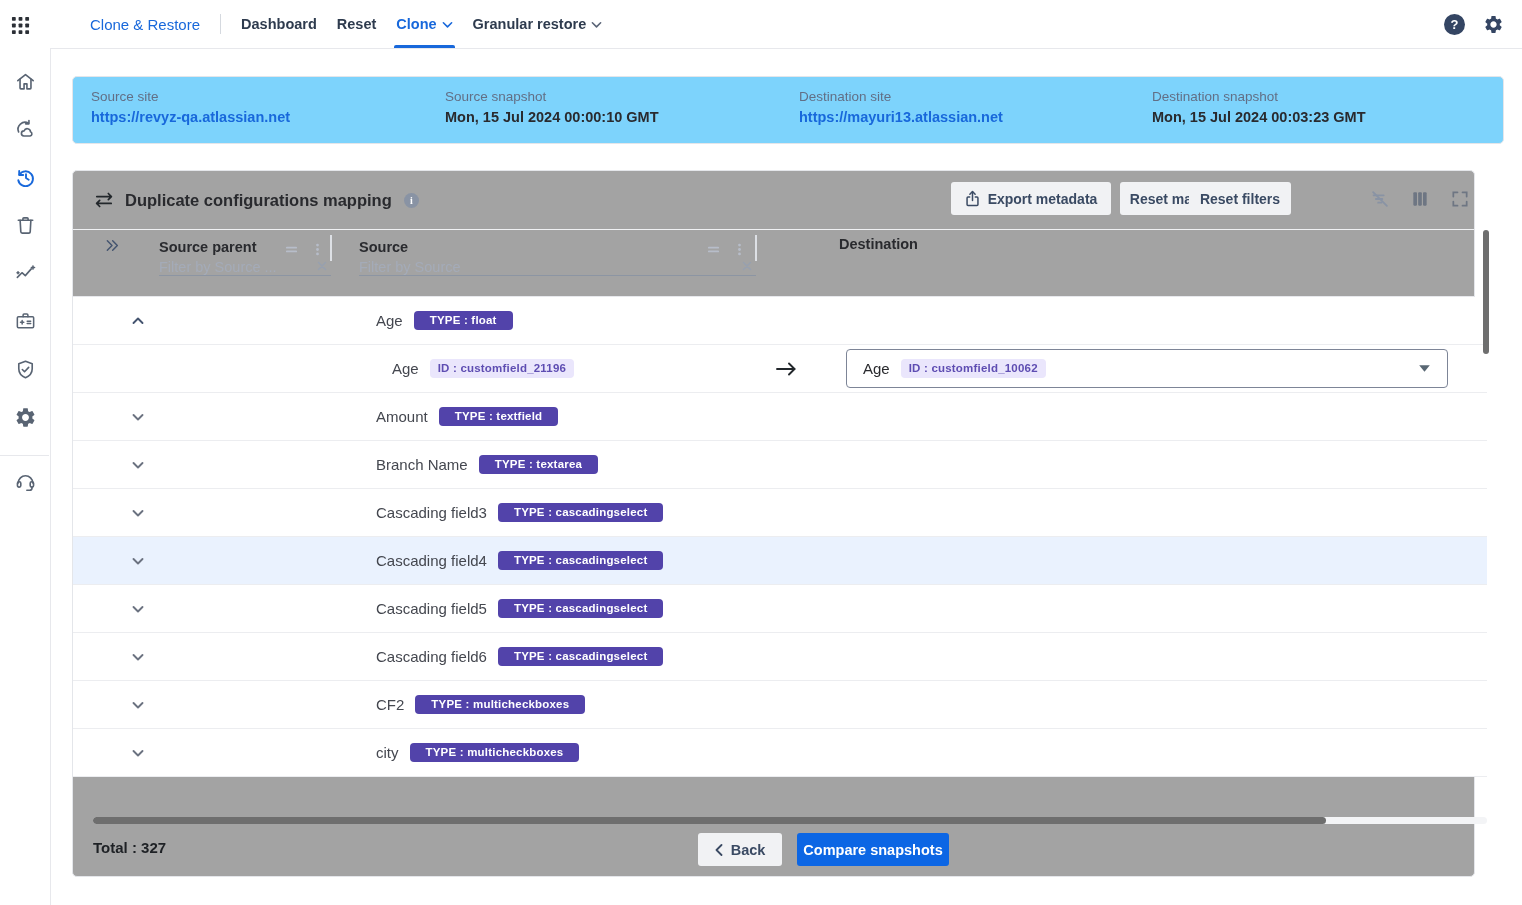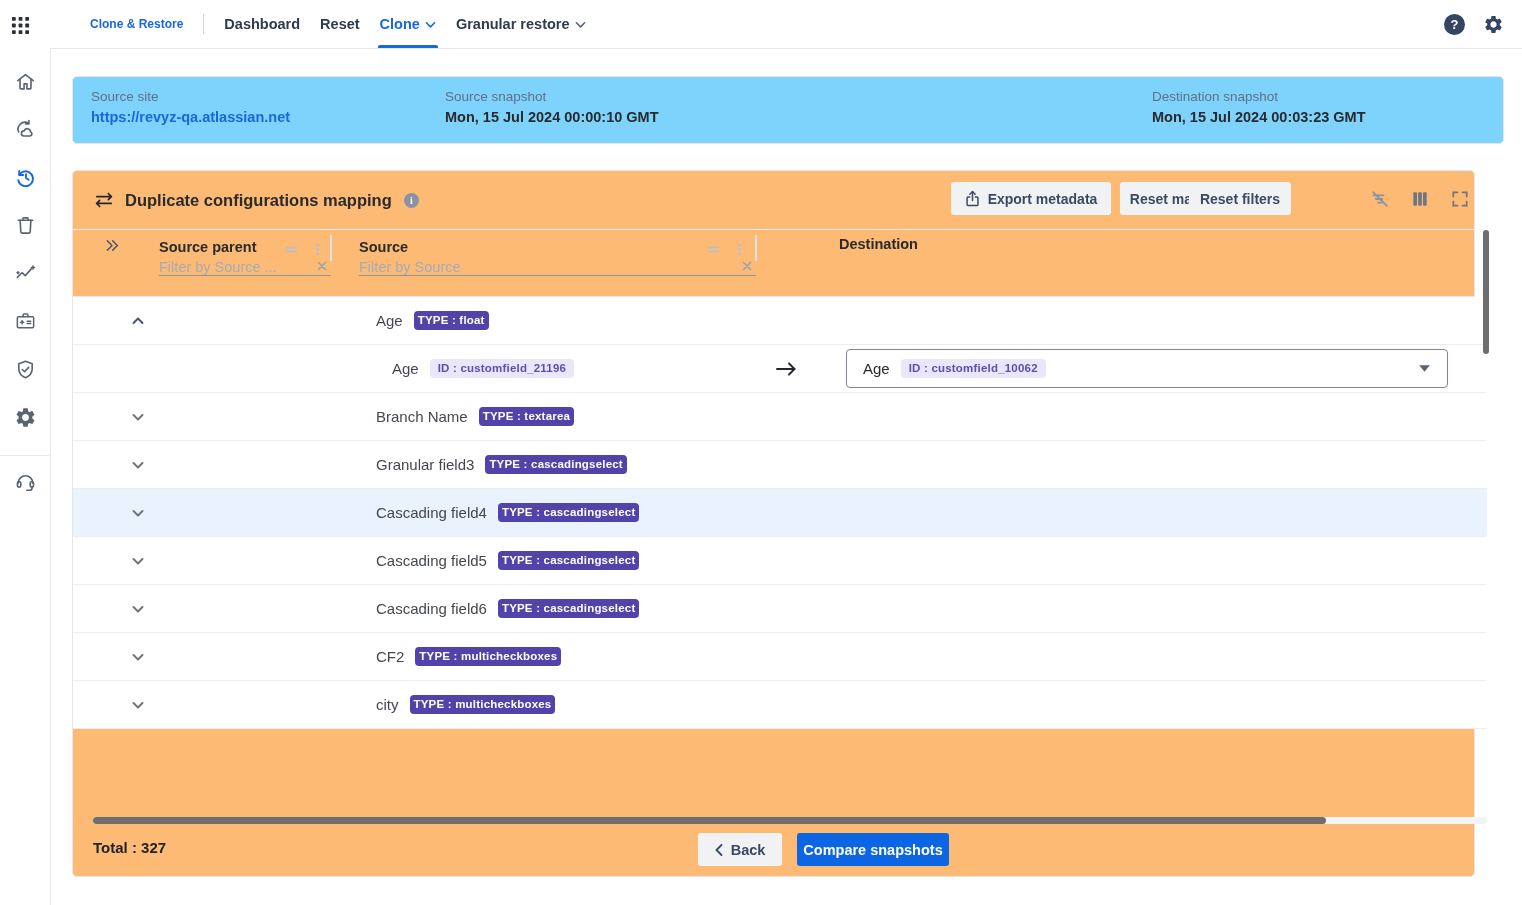--- a/index.html
+++ b/index.html
@@ -10,21 +10,21 @@
   *{box-sizing:border-box;margin:0;padding:0}
   html,body{width:1522px;height:905px;overflow:hidden;background:#fff;
     font-family:"Liberation Sans","DejaVu Sans",sans-serif;color:var(--dark)}
   .stage{position:relative;width:1522px;height:905px;background:#fff}
 
   
   .topbar{position:absolute;left:0;top:0;width:1522px;height:48px;background:#fff}
   .topbar-border{position:absolute;left:51px;top:48px;right:0;height:1px;background:var(--line)}
   .apps-btn{position:absolute;left:9px;top:14px;width:22px;height:22px;cursor:pointer;display:flex;align-items:center;justify-content:center}
   .topnav{position:absolute;left:90px;top:0;height:48px;display:flex;align-items:center;gap:20px}
-  .brand{color:var(--accent);font-size:12px;font-weight:700;cursor:pointer;white-space:nowrap}
+  .brand{color:var(--accent);font-size:15px;font-weight:400;cursor:pointer;white-space:nowrap}
   .nav-divider{width:1px;height:20px;background:#D5D9DF}
   .nav-item{position:relative;height:48px;display:flex;align-items:center;gap:5px;font-size:14.5px;font-weight:600;color:#2E3B4E;cursor:pointer;white-space:nowrap}
   .nav-item.active{color:var(--accent)}
   .nav-item.active::after{content:"";position:absolute;left:-2px;right:-2px;bottom:0;height:3px;background:var(--accent);border-radius:2px 2px 0 0}
   .nav-caret{display:flex;margin-top:2px}
   .top-icons{position:absolute;right:18px;top:0;height:48px;display:flex;align-items:center;gap:18px}
   .help-circle{width:21px;height:21px;border-radius:50%;background:var(--navy);color:#fff;font-size:13px;font-weight:700;display:flex;align-items:center;justify-content:center;cursor:pointer}
   .gear-top{display:flex;cursor:pointer}
 
   
@@ -34,21 +34,21 @@
   .side-divider{position:absolute;left:0;right:1px;top:455px;height:1px;background:var(--line)}
 
   
   .cards{position:absolute;left:72px;top:76px;width:1432px;height:68px;border:1px solid #E4E6EA;border-radius:5px;background:#7dd3fc}
   .card-col{position:absolute;top:12px}
   .card-label{font-size:13.5px;color:var(--gray);margin-bottom:5px}
   .card-link{font-size:14.5px;font-weight:700;color:var(--accent);cursor:pointer}
   .card-value{font-size:14.5px;font-weight:700;color:#292A2E}
 
   
-  .panel{position:absolute;left:72px;top:170px;width:1403px;height:707px;border:1px solid #E4E6EA;border-radius:5px;background:#fdba74}
+  .panel{position:absolute;left:72px;top:170px;width:1403px;height:707px;border:1px solid #E4E6EA;border-radius:5px;background:#a3a3a3}
   .panel-header{position:absolute;left:0;top:0;width:100%;height:58px}
   .ph-left{position:absolute;left:20px;top:0;height:58px;display:flex;align-items:center;gap:10px}
   .panel-title{font-size:16.5px;font-weight:700;color:#292A2E}
   .info-circle{width:15px;height:15px;border-radius:50%;background:#8993A4;color:#fff;font-size:10px;font-weight:700;font-family:"Liberation Serif",serif;display:flex;align-items:center;justify-content:center;margin-left:2px}
   .gbtn{position:absolute;top:11px;height:33px;background:#F1F2F4;border:none;border-radius:3px;font-family:inherit;font-size:14px;font-weight:600;color:#3A4A63;display:flex;align-items:center;justify-content:center;gap:8px;cursor:pointer;white-space:nowrap}
   .icon-btn{position:absolute;top:17px;width:22px;height:22px;display:flex;align-items:center;justify-content:center;cursor:pointer;color:#8993A4}
 
   
   .thead{position:absolute;left:0;top:58px;width:100%;height:68px;border-top:1px solid #F0F1F3;border-bottom:1px solid var(--line)}
   .th-label{position:absolute;top:9px;font-size:14.5px;font-weight:700;color:#292A2E}
@@ -65,21 +65,21 @@
   .trow.selected{background:var(--selrow)}
   .chev{position:absolute;top:50%;transform:translateY(-50%);width:18px;height:18px;display:flex;align-items:center;justify-content:center;cursor:pointer}
   .chev.group{left:31px}
   .chev.field{left:56px}
   .labwrap{position:absolute;top:0;height:100%;display:flex;align-items:center;gap:11px}
   .labwrap.group{left:287px}
   .labwrap.field{left:303px}
   .labwrap.mapping{left:319px}
   .glabel{font-size:15px;font-weight:700;color:#22272B}
   .flabel{font-size:15px;color:#44474F}
-  .type-badge{background:var(--typebadge);color:#fff;font-size:11.5px;font-weight:700;padding:3px 4px 4px;border-radius:4px;white-space:nowrap;letter-spacing:.2px}
+  .type-badge{background:var(--typebadge);color:#fff;font-size:11.5px;font-weight:700;padding:3px 16px 4px;border-radius:4px;white-space:nowrap;letter-spacing:.2px}
   .id-badge{background:var(--idbadge-bg);color:var(--idbadge-tx);font-size:11.5px;font-weight:700;padding:3px 8px 4px;border-radius:4px;white-space:nowrap;letter-spacing:.2px}
   .map-arrow{position:absolute;left:702px;top:50%;transform:translateY(-50%);display:flex}
   .dest-select{position:absolute;left:773px;top:4px;width:602px;height:39px;border:1px solid #7D8597;border-radius:4px;background:#fff;display:flex;align-items:center;gap:11px;padding:0 16px;cursor:pointer}
   .dest-label{font-size:15px;color:#292A2E}
   .dest-caret{margin-left:auto;display:flex}
 
   
   .vscroll{position:absolute;left:1410px;top:59px;width:6px;height:124px;background:#6E6E6E;border-radius:3px}
   .hscroll-track{position:absolute;left:20px;top:646px;width:1394px;height:7px;background:#F3F4F6;border-radius:4px}
   .hscroll{position:absolute;left:20px;top:646px;width:1233px;height:7px;background:#6E6E6E;border-radius:4px;cursor:pointer}
@@ -213,20 +213,24 @@
 
   <section class="cards">
     <div class="card-col" style="left:18px">
       <div class="card-label">Source site</div>
       <div class="card-link">https://revyz-qa.atlassian.net</div>
     </div>
     <div class="card-col" style="left:372px">
       <div class="card-label">Source snapshot</div>
       <div class="card-value">Mon, 15 Jul 2024 00:00:10 GMT</div>
     </div>
+    <div class="card-col" style="left:726px">
+      <div class="card-label">Destination site</div>
+      <div class="card-link">https://mayuri13.atlassian.net</div>
+    </div>
     <div class="card-col" style="left:1079px">
       <div class="card-label">Destination snapshot</div>
       <div class="card-value">Mon, 15 Jul 2024 00:03:23 GMT</div>
     </div>
   </section>
 
   <section class="panel">
 
     <div class="panel-header">
       <div class="ph-left">
@@ -366,32 +370,43 @@
             </span>
           </div>
         </div>
         <div class="trow field">
           <span class="chev field">
             <svg width="16" height="16" viewBox="0 0 16 16" fill="none" stroke="#6B7280" stroke-width="1.9" stroke-linecap="round" stroke-linejoin="round">
               <path d="M3.5 6l4.5 4.5L12.5 6"></path>
             </svg>
           </span>
           <div class="labwrap field">
+            <span class="flabel">Amount</span>
+            <span class="type-badge">TYPE : textfield</span>
+          </div>
+        </div>
+        <div class="trow field">
+          <span class="chev field">
+            <svg width="16" height="16" viewBox="0 0 16 16" fill="none" stroke="#6B7280" stroke-width="1.9" stroke-linecap="round" stroke-linejoin="round">
+              <path d="M3.5 6l4.5 4.5L12.5 6"></path>
+            </svg>
+          </span>
+          <div class="labwrap field">
             <span class="flabel">Branch Name</span>
             <span class="type-badge">TYPE : textarea</span>
           </div>
         </div>
         <div class="trow field">
           <span class="chev field">
             <svg width="16" height="16" viewBox="0 0 16 16" fill="none" stroke="#6B7280" stroke-width="1.9" stroke-linecap="round" stroke-linejoin="round">
               <path d="M3.5 6l4.5 4.5L12.5 6"></path>
             </svg>
           </span>
           <div class="labwrap field">
-            <span class="flabel">Granular field3</span>
+            <span class="flabel">Cascading field3</span>
             <span class="type-badge">TYPE : cascadingselect</span>
           </div>
         </div>
         <div class="trow field selected">
           <span class="chev field">
             <svg width="16" height="16" viewBox="0 0 16 16" fill="none" stroke="#6B7280" stroke-width="1.9" stroke-linecap="round" stroke-linejoin="round">
               <path d="M3.5 6l4.5 4.5L12.5 6"></path>
             </svg>
           </span>
           <div class="labwrap field">

